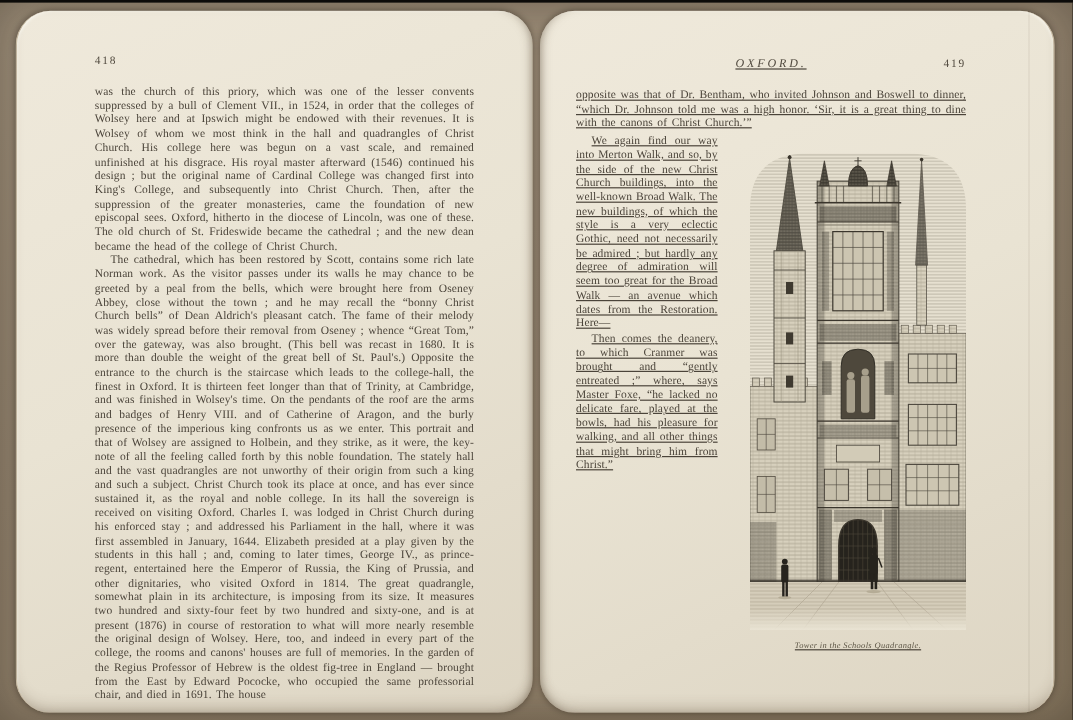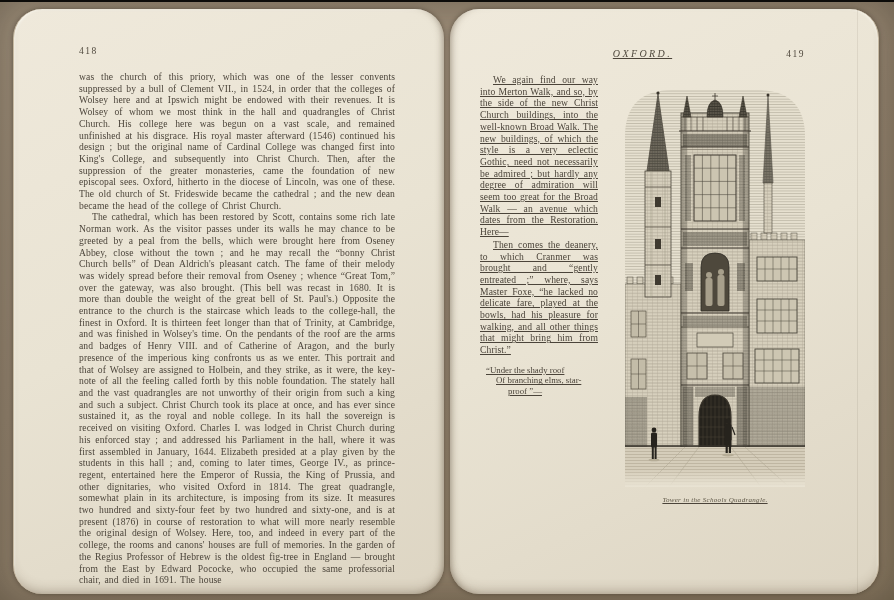--- a/index.html
+++ b/index.html
@@ -88,30 +88,26 @@
     </div>
   </div>
 
   <div class="page page-right">
     <div class="pr-inner">
       <div class="page-header">
         <span class="runtitle">OXFORD.</span>
         <span class="pagenum pagenum-right">419</span>
       </div>
 
+      <p class="para no-indent">opposite was that of Dr. Bentham, who invited Johnson and Boswell to dinner, “which Dr. Johnson told me was a high honor.  ‘Sir, it is a great thing to dine with the canons of Christ Church.’”</p>
 
       <div class="row">
         <div class="col-text">
           <p class="para indent">We again find our way into Merton Walk, and so, by the side of the new Christ Church buildings, into the well-known Broad Walk.  The new buildings, of which the style is a very eclectic Gothic, need not necessarily be admired ; but hardly any degree of admiration will seem too great for the Broad Walk — an avenue which dates from the Restoration.  Here—</p>
           <p class="para indent">Then comes the deanery, to which Cranmer was brought and “gently entreated ;” where, says Master Foxe, “he lacked no delicate fare, played at the bowls, had his pleasure for walking, and all other things that might bring him from Christ.”</p>
-          <div class="verse">
-            <div class="v1">“Under the shady roof</div>
-            <div class="v2">Of branching elms, star-</div>
-            <div class="v3">proof ”—</div>
-          </div>
         </div>
 
         <figure class="illustration">
           <svg viewBox="0 0 180 400" width="180" height="400" role="img">
             <defs>
               <pattern id="skyp" width="4" height="2.7" patternUnits="userSpaceOnUse">
                 <rect width="4" height="2.7" fill="#e6e0d0"></rect>
                 <line x1="0" y1="1.35" x2="4" y2="1.35" stroke="#a59e8c" stroke-width="0.55"></line>
               </pattern>
               <pattern id="wallp" width="5" height="3.2" patternUnits="userSpaceOnUse">

